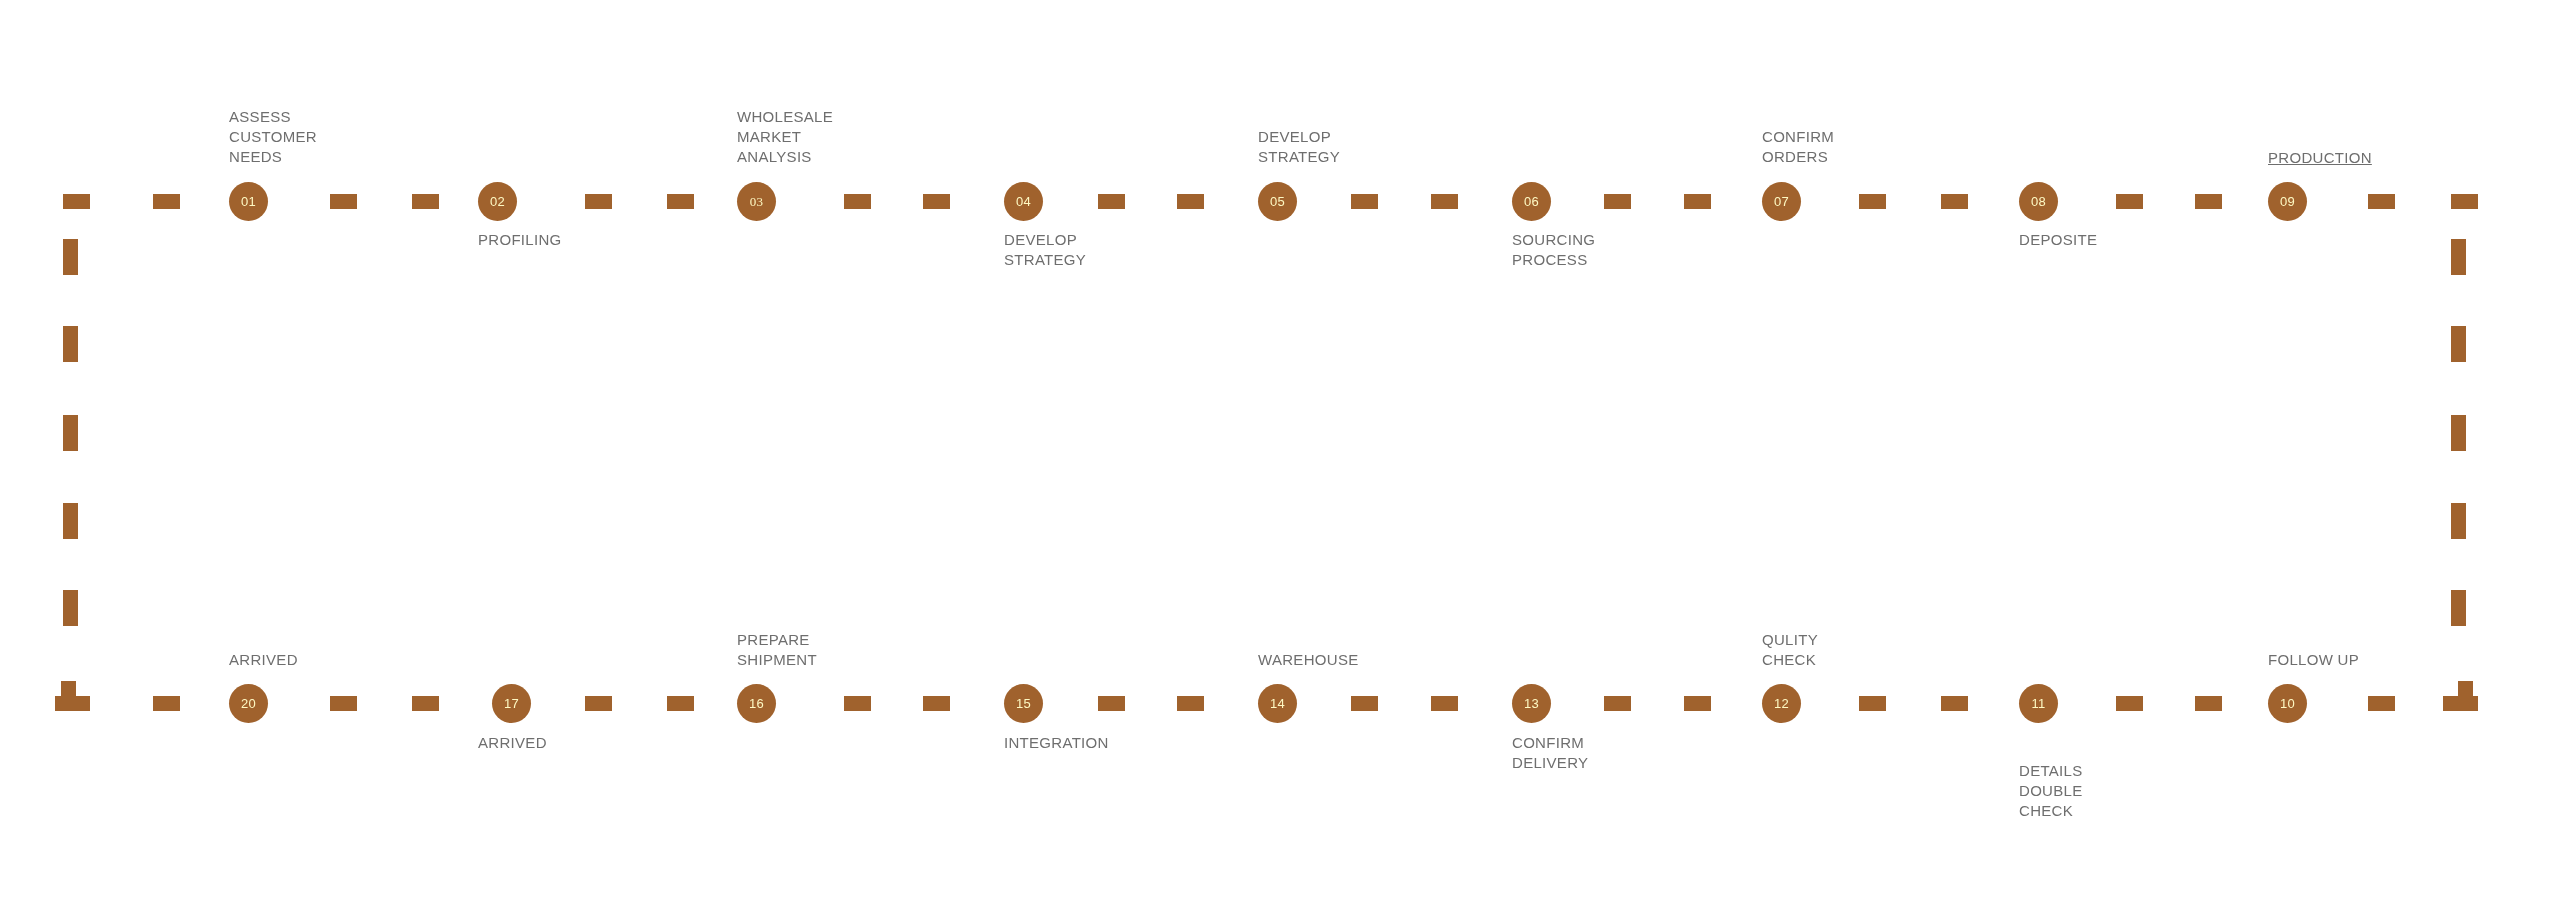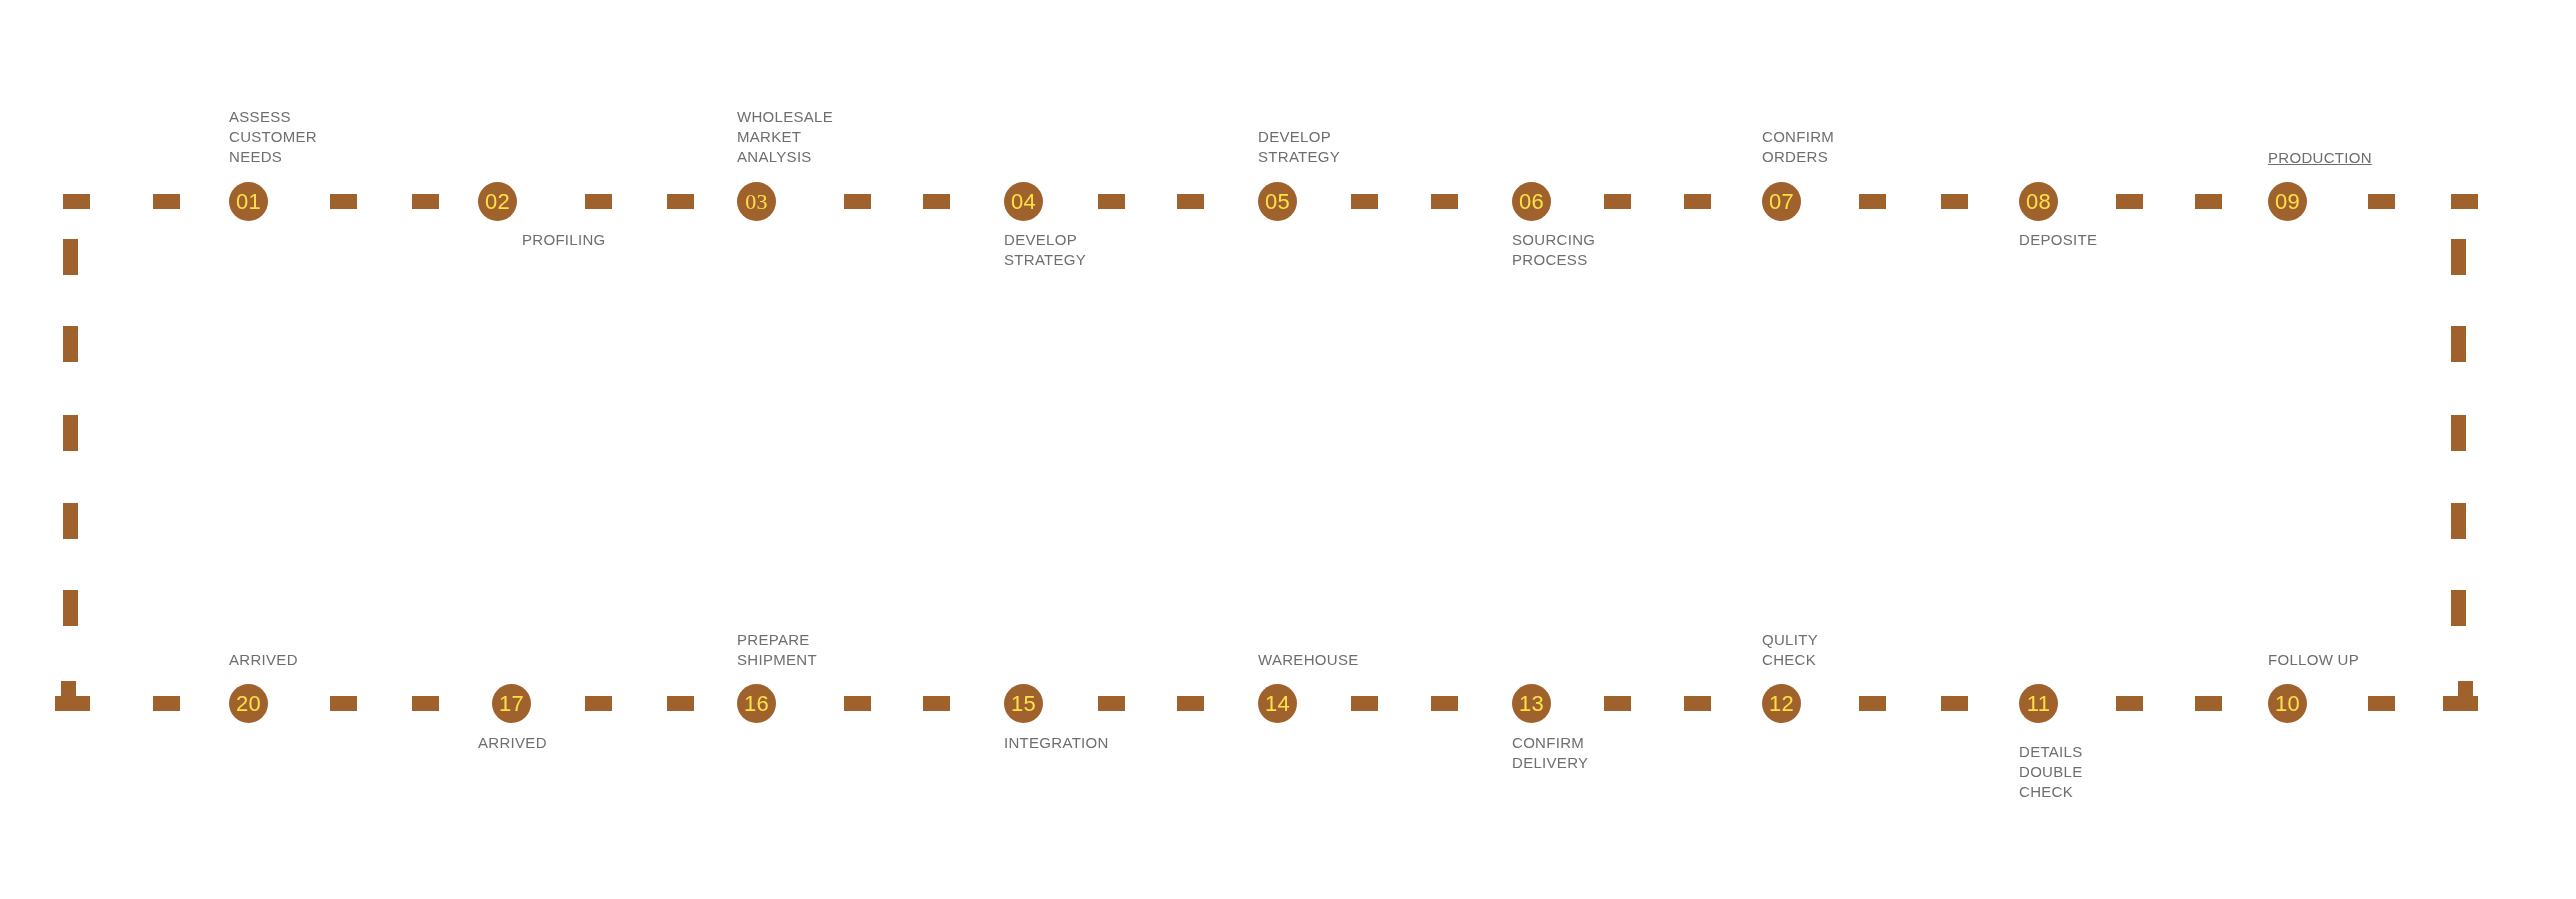--- a/index.html
+++ b/index.html
@@ -58,25 +58,25 @@
   .corner.br .arm-v { right: 0; top: 0; }
   .corner.br .arm-h { right: 0; top: 15px; }
 
   
   .node {
     position: absolute;
     width: 39px;
     height: 39px;
     border-radius: 50%;
     background: #a0622d;
-    color: #fde047;
+    color: #fef9c3;
     display: flex;
     align-items: center;
     justify-content: center;
-    font-size: 22px;
+    font-size: 13px;
     font-weight: 400;
     letter-spacing: 0.3px;
     line-height: 1;
     box-sizing: border-box;
     user-select: none;
   }
 
   
   .label {
     position: absolute;
@@ -171,36 +171,36 @@
       <div class="node" style="left: 1258px; top: 684px;">14</div>
       <div class="node" style="left: 1004px; top: 684px;">15</div>
       <div class="node" style="left: 737px; top: 684px;">16</div>
       <div class="node" style="left: 492px; top: 684px;">17</div>
       <div class="node" style="left: 229px; top: 684px;">20</div>
     </div>
   <div id="labels">
       <div class="label above" style="left: 229px; top: 107px;">ASSESS
 CUSTOMER
 NEEDS</div>
-      <div class="label below" style="left: 478px; top: 230px; margin-left: 44px;">PROFILING</div>
+      <div class="label below" style="left: 478px; top: 230px;">PROFILING</div>
       <div class="label above" style="left: 737px; top: 107px;">WHOLESALE
 MARKET
 ANALYSIS</div>
       <div class="label below" style="left: 1004px; top: 230px;">DEVELOP
 STRATEGY</div>
       <div class="label above" style="left: 1258px; top: 127px;">DEVELOP
 STRATEGY</div>
       <div class="label below" style="left: 1512px; top: 230px;">SOURCING
 PROCESS</div>
       <div class="label above" style="left: 1762px; top: 127px;">CONFIRM
 ORDERS</div>
       <div class="label below" style="left: 2019px; top: 230px;">DEPOSITE</div>
       <div class="label above" style="left: 2268px; top: 148px; text-decoration: underline;">PRODUCTION</div>
       <div class="label above" style="left: 2268px; top: 650px;">FOLLOW UP</div>
-      <div class="label below" style="left: 2019px; top: 742px;">DETAILS
+      <div class="label below" style="left: 2019px; top: 761px;">DETAILS
 DOUBLE
 CHECK</div>
       <div class="label above" style="left: 1762px; top: 630px;">QULITY
 CHECK</div>
       <div class="label below" style="left: 1512px; top: 733px;">CONFIRM
 DELIVERY</div>
       <div class="label above" style="left: 1258px; top: 650px;">WAREHOUSE</div>
       <div class="label below" style="left: 1004px; top: 733px;">INTEGRATION</div>
       <div class="label above" style="left: 737px; top: 630px;">PREPARE
 SHIPMENT</div>

